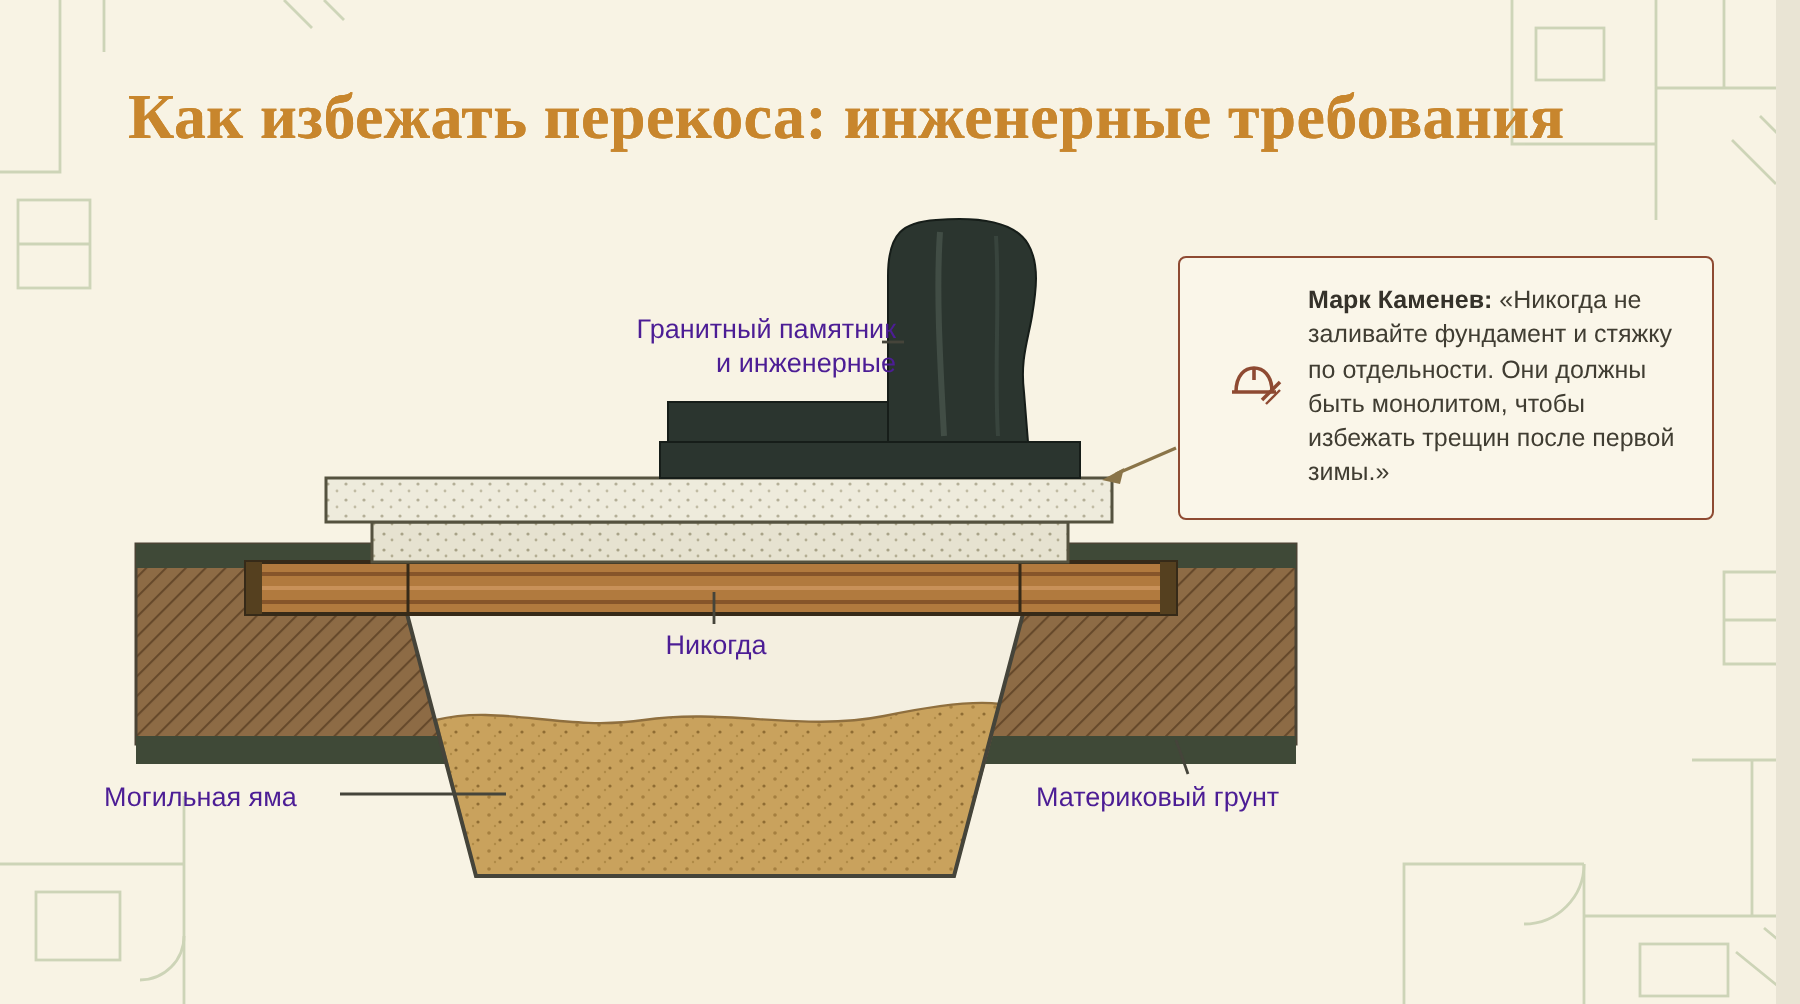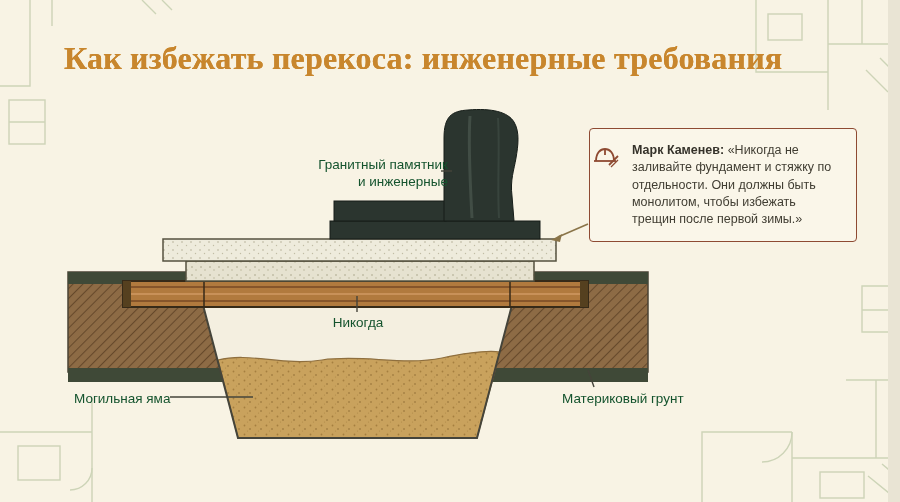--- a/index.html
+++ b/index.html
@@ -10,33 +10,33 @@
     background:#f8f3e4; overflow:hidden;
   }
   .layer-svg{ position:absolute; left:0; top:0; }
   .title{
     position:absolute; left:64px; top:40px; width:800px;
     font-family:"Liberation Serif", serif; font-weight:700;
     font-size:32px; letter-spacing:.2px; color:#c8862d;
     text-shadow:0 0 0 #c8862d;
   }
   .label{
-    position:absolute; font-size:13.5px; line-height:1.28; color:#14532d;
+    position:absolute; font-size:13.5px; line-height:1.28; color:#4c1d95;
   }
   .label-monument{ left:298px; top:156px; width:150px; text-align:right; }
   .label-monument span{ display:block; }
   .label-channel{ left:318px; top:314px; width:80px; text-align:center; }
-  .label-pit{ left:74px; top:390px; }
-  .label-soil{ left:518px; top:390px;margin-left:44px; }
+  .label-pit{ left:52px; top:390px; }
+  .label-soil{ left:518px; top:390px; }
   .callout{
     position:absolute; left:589px; top:128px; width:268px;
     border:1.5px solid #8e4a32; border-radius:4px;
     background:rgba(250,246,233,.95);
-    padding:13px 14px 13px 2px;
-    display:flex; gap:10px; align-items:flex-start;
+    padding:13px 14px 13px 24px;
+    display:flex; gap:10px; align-items:center;
   }
   .callout-icon{ flex:0 0 30px; padding-top:2px; }
   .callout-text{ font-size:12.5px; line-height:1.38; color:#403d32; }
   .callout-text b{ color:#35322a; }
 </style>
 </head>
 <body>
 
 <div class="stage">
 

